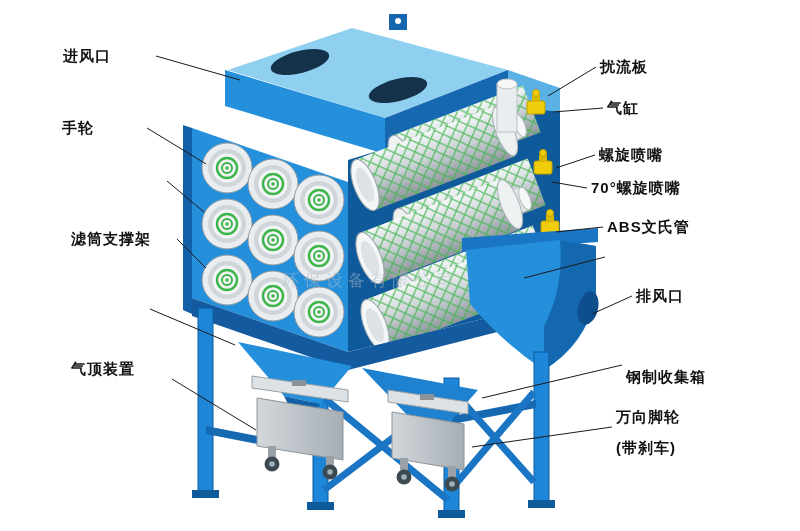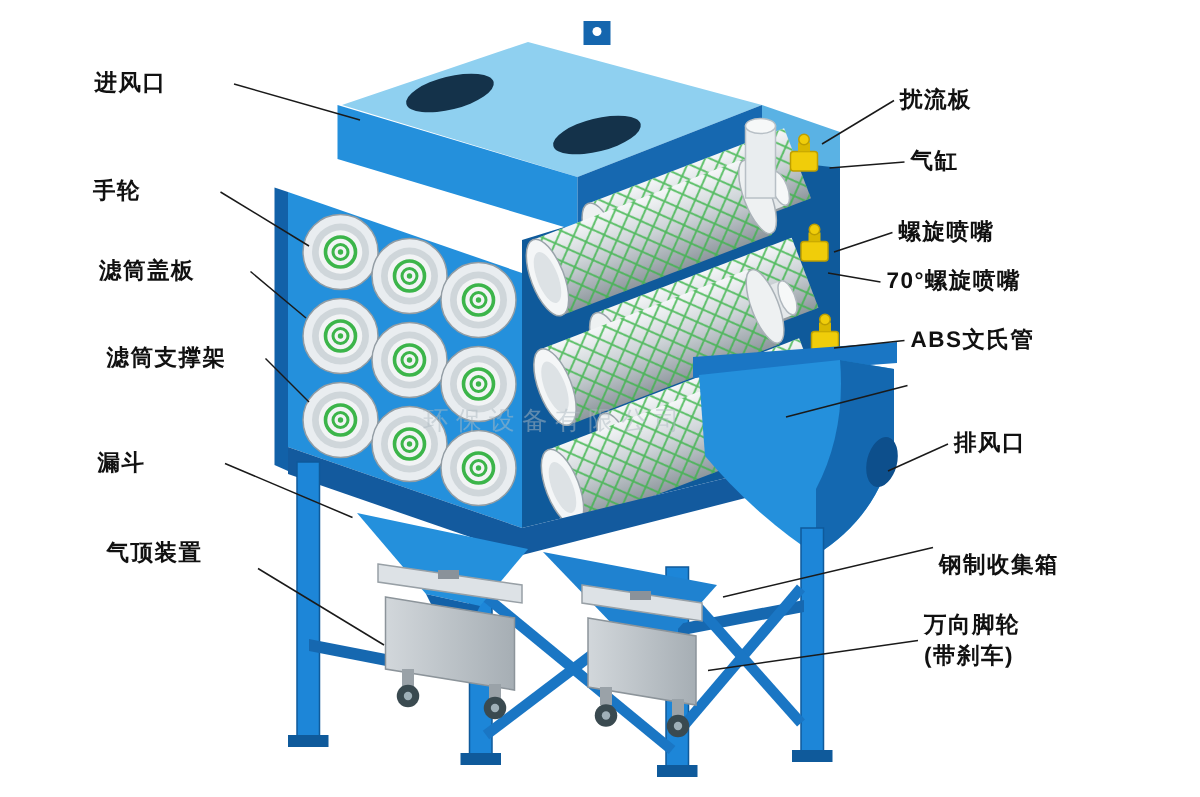--- a/index.html
+++ b/index.html
@@ -270,30 +270,28 @@
       <line x1="603" y1="227" x2="556" y2="232"></line>
       <line x1="605" y1="257" x2="524" y2="278"></line>
       <line x1="632" y1="296" x2="592" y2="314"></line>
       <line x1="622" y1="365" x2="482" y2="398"></line>
       <line x1="612" y1="427" x2="472" y2="447"></line>
     </g>
   </svg>
 
   <div class="lbl left" style="left:22px;top:47px">进风口</div>
   <div class="lbl left" style="left:13px;top:119px">手轮</div>
-  <div class="lbl left" style="left:33px;top:172px">滤筒盖板</div>
   <div class="lbl left" style="left:46px;top:230px">滤筒支撑架</div>
-  <div class="lbl left" style="left:16px;top:300px">漏斗</div>
   <div class="lbl left" style="left:38px;top:360px">气顶装置</div>
 
   <div class="lbl" style="left:600px;top:58px">扰流板</div>
   <div class="lbl" style="left:607px;top:99px">气缸</div>
   <div class="lbl" style="left:599px;top:146px">螺旋喷嘴</div>
   <div class="lbl" style="left:591px;top:179px">70°螺旋喷嘴</div>
   <div class="lbl" style="left:607px;top:218px">ABS文氏管</div>
   <div class="lbl" style="left:636px;top:287px">排风口</div>
   <div class="lbl" style="left:626px;top:368px">钢制收集箱</div>
   <div class="lbl" style="left:616px;top:408px">
     <div>万向脚轮</div>
-    <div style="margin-top:3px">(带刹车)</div>
+    <div style="margin-top:13px">(带刹车)</div>
   </div>
 
 </div>
 
 </body></html>

